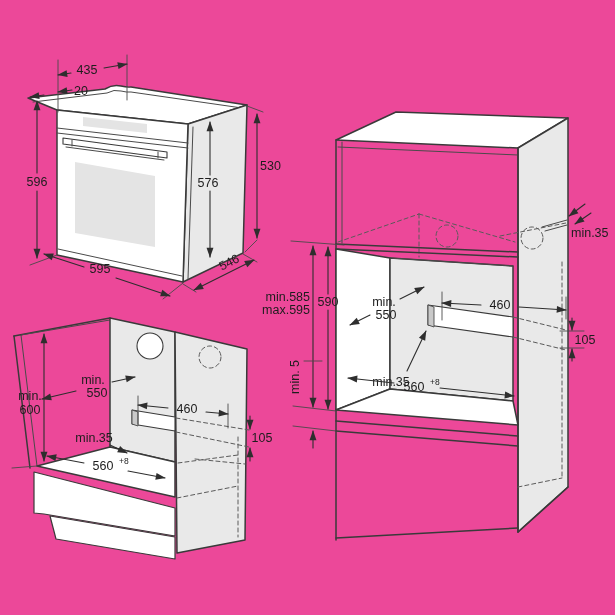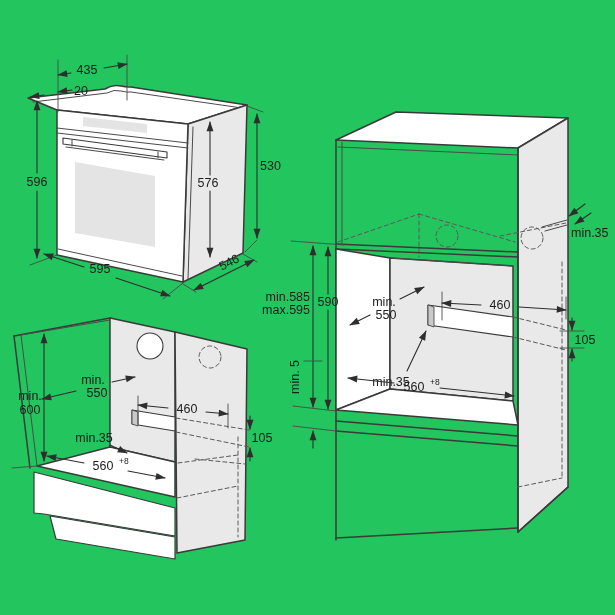--- a/index.html
+++ b/index.html
@@ -1,16 +1,16 @@
 <!DOCTYPE html>
 <html><head>
 <meta charset="utf-8">
 <style>
   html,body{margin:0;padding:0;background:#fff;}
-  .stage{position:relative;width:615px;height:615px;background:#22c55e;overflow:hidden;
+  .stage{position:relative;width:615px;height:615px;background:#ec4899;overflow:hidden;
          font-family:"Liberation Sans", sans-serif;}
   svg{position:absolute;left:0;top:0;}
   .ln{fill:none;stroke:#3a3a3a;stroke-width:1.5;stroke-linejoin:round;stroke-linecap:round;}
   .ln2{fill:none;stroke:#4a4a4a;stroke-width:1;stroke-linejoin:round;stroke-linecap:round;}
   .dim{fill:none;stroke:#2e2e2e;stroke-width:1.1;stroke-linecap:round;}
   .ext{fill:none;stroke:#4a4a4a;stroke-width:0.9;stroke-linecap:round;}
   .dsh{fill:none;stroke:#5a5a5a;stroke-width:1;stroke-dasharray:4 3;stroke-linecap:round;}
   .facew{fill:#ffffff;stroke:#3a3a3a;stroke-width:1.5;stroke-linejoin:round;}
   .faceg{fill:#e9e9e9;stroke:#3a3a3a;stroke-width:1.5;stroke-linejoin:round;}
   .faced{fill:#c9c9c9;stroke:#4a4a4a;stroke-width:0.9;stroke-linejoin:round;}

